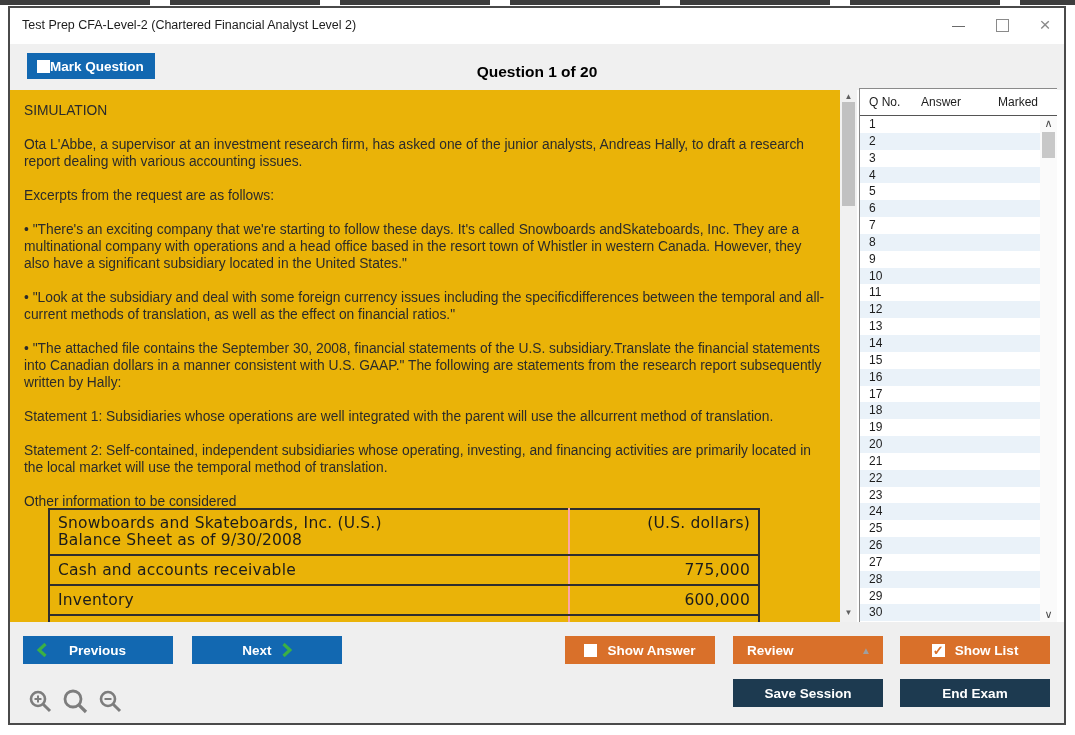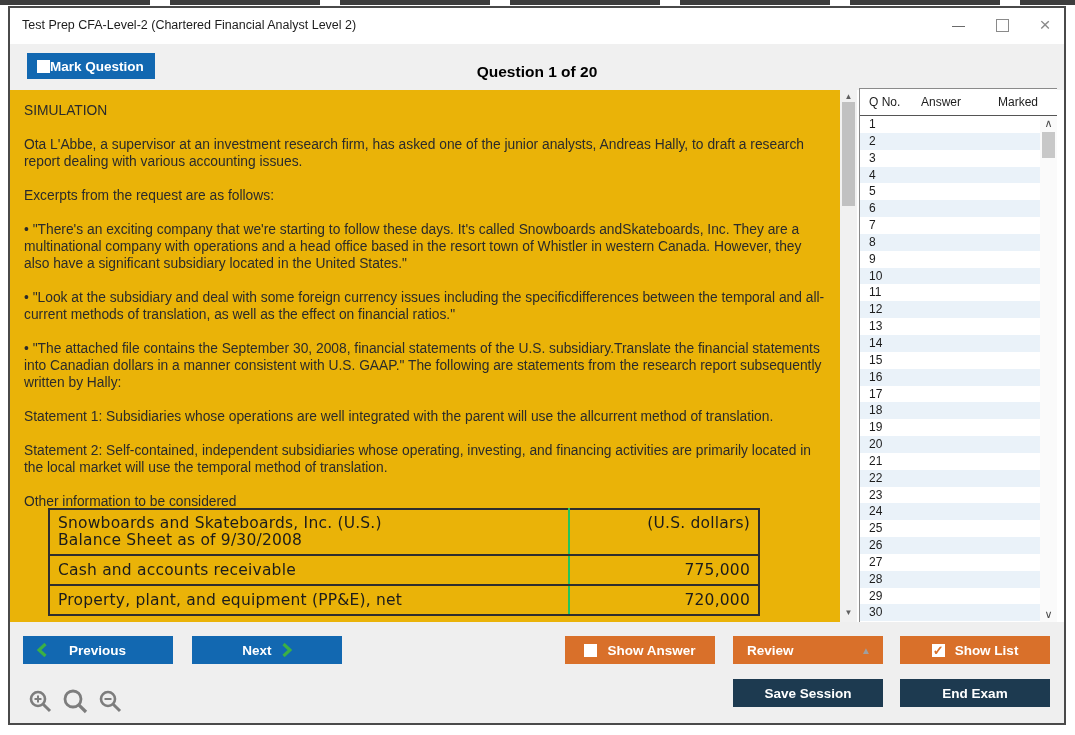--- a/index.html
+++ b/index.html
@@ -39,21 +39,21 @@
     font-size:13.8px;color:#2b2b2b;line-height:17px;
   }
   .main .heading{margin:0 0 6px 0;}
   .main p{margin:17px 0;}
   
   .fintable{
     position:absolute;left:38px;top:418px;width:712px;border-collapse:collapse;
     border:2px solid #2e2e2e;font-size:15.5px;color:#1c1c1c;
     font-family:"DejaVu Sans",sans-serif;letter-spacing:0.2px;
   }
-  .fintable td{border-left:2px solid #22c55e;padding:2px 8px;}
+  .fintable td{border-left:2px solid #fca5a5;padding:2px 8px;}
   .fintable td:first-child{border-left:none;}
   .fintable .thead td{border-bottom:2px solid #2e2e2e;vertical-align:top;padding-top:5px;padding-bottom:5px;}
   .fintable .datarow td{border-bottom:2px solid #2e2e2e;height:24px;}
   .fintable .num{text-align:right;width:172px;}
   
   .vscroll{position:absolute;background:#f1f1f1;}
   .main-scroll{left:830px;top:82px;width:17px;height:532px;}
   .sb-arrow{position:absolute;left:0;width:100%;text-align:center;color:#606060;font-size:8px;line-height:14px;cursor:pointer;}
   .main-scroll .up{top:0;}
   .main-scroll .down{bottom:2px;}
@@ -134,20 +134,24 @@
           </td>
           <td class="num" style="vertical-align:top;">(U.S. dollars)</td>
         </tr>
       </tbody>
       <tbody id="table-body">
           <tr class="datarow">
             <td>Cash and accounts receivable</td>
             <td class="num">775,000</td>
           </tr>
           <tr class="datarow">
+            <td>Inventory</td>
+            <td class="num">600,000</td>
+          </tr>
+          <tr class="datarow">
             <td>Property, plant, and equipment (PP&amp;E), net</td>
             <td class="num">720,000</td>
           </tr>
         </tbody>
     </table>
   </div>
 
   <div class="vscroll main-scroll">
     <div class="sb-arrow up">▲</div>
     <div class="thumb"></div>

